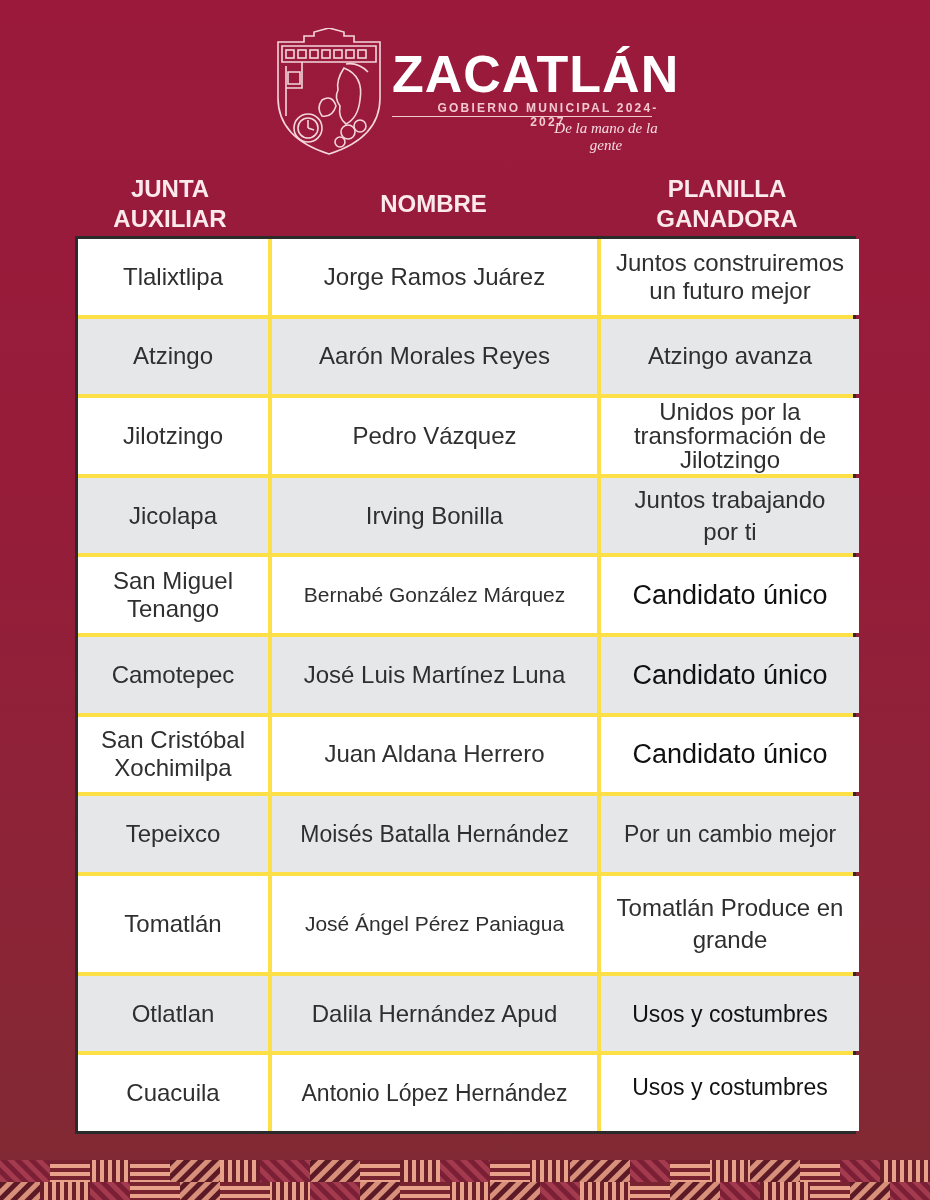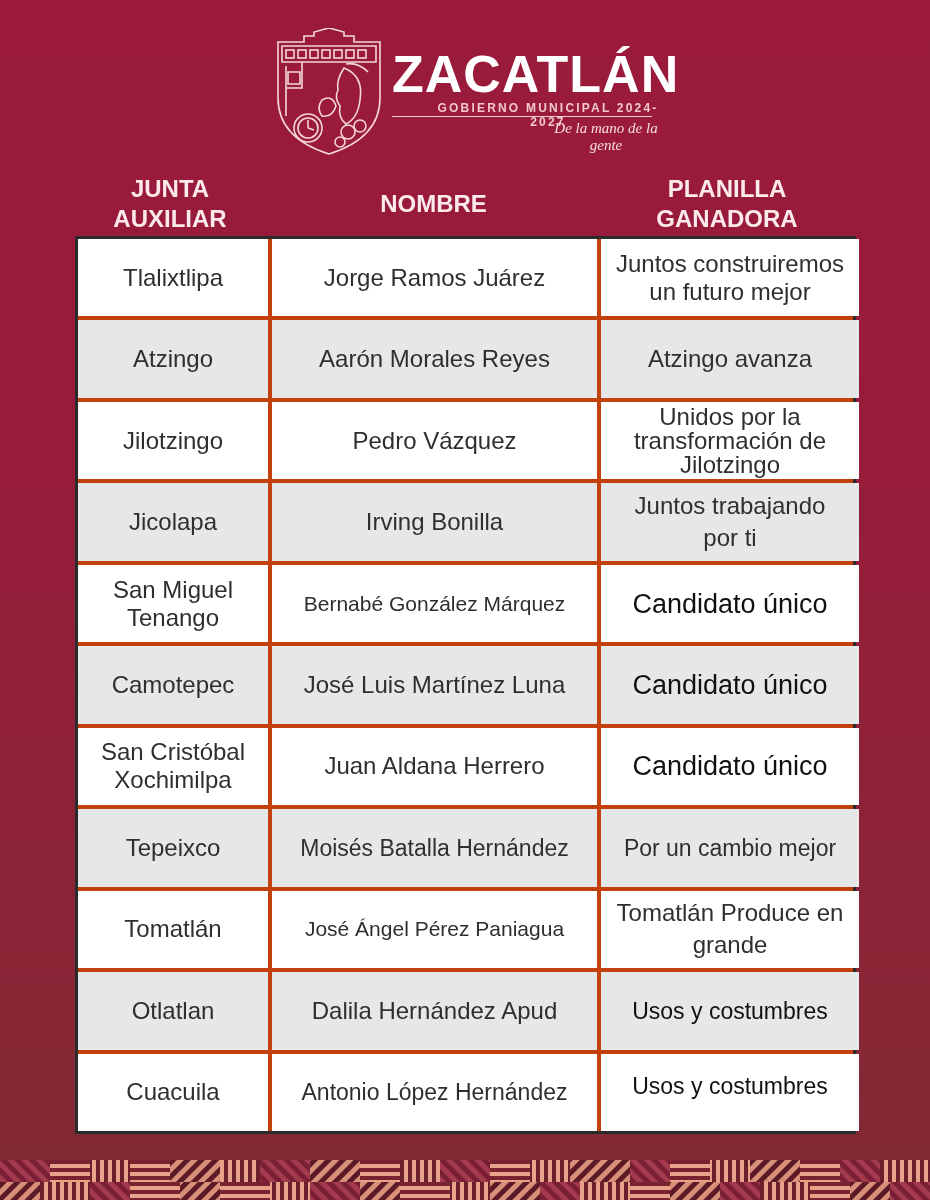--- a/index.html
+++ b/index.html
@@ -26,21 +26,21 @@
     color: #f7dde1; font-family: "Liberation Serif", serif; font-style: italic; font-size: 15px;
   }
   .headers { position: absolute; left: 75px; top: 172px; width: 781px; height: 64px; }
   .hcell {
     position: absolute; top: 0; height: 64px;
     display: flex; align-items: center; justify-content: center; text-align: center;
     color: #fbe9ec; font-weight: bold; font-size: 24px; line-height: 30px;
   }
   .table {
     position: absolute; left: 75px; top: 236px; width: 781px; height: 898px;
-    background: #c2410c; border: 3px solid #2b2b2b;
+    background: #fde047; border: 3px solid #2b2b2b;
     display: grid; grid-template-columns: 190px 325px 258px; grid-auto-rows: 1fr;
     gap: 4px 4px;
   }
   .cell {
     display: flex; align-items: center; justify-content: center; text-align: center;
     color: #2f2f2f; font-size: 24px; line-height: 28px; padding: 0 2px;
   }
   .row-odd .cell, .cell.odd { background: #ffffff; }
   .cell.even { background: #e6e7e9; }
   .cell.small { font-size: 21px; }
@@ -126,21 +126,21 @@
   <div class="cell odd" style="padding:0 8px;">San Cristóbal Xochimilpa</div>
   <div class="cell odd">Juan Aldana Herrero</div>
   <div class="cell odd big">Candidato único</div>
 
   <div class="cell even">Tepeixco</div>
   <div class="cell even" style="font-size:23px;">Moisés Batalla Hernández</div>
   <div class="cell even" style="font-size:23px;">Por un cambio mejor</div>
 
   <div class="cell odd">Tomatlán</div>
   <div class="cell odd" style="font-size:21px;">José Ángel Pérez Paniagua</div>
-  <div class="cell odd" style="line-height:32px;padding:4px 14px;">Tomatlán Produce en grande</div>
+  <div class="cell odd" style="line-height:32px;padding:16px 14px;">Tomatlán Produce en grande</div>
 
   <div class="cell even">Otlatlan</div>
   <div class="cell even">Dalila Hernández Apud</div>
   <div class="cell even usos">Usos y costumbres</div>
 
   <div class="cell odd">Cuacuila</div>
   <div class="cell odd" style="font-size:23px;">Antonio López Hernández</div>
   <div class="cell odd usos" style="align-items:flex-start;padding-top:18px;">Usos y costumbres</div>
 </div>
 

